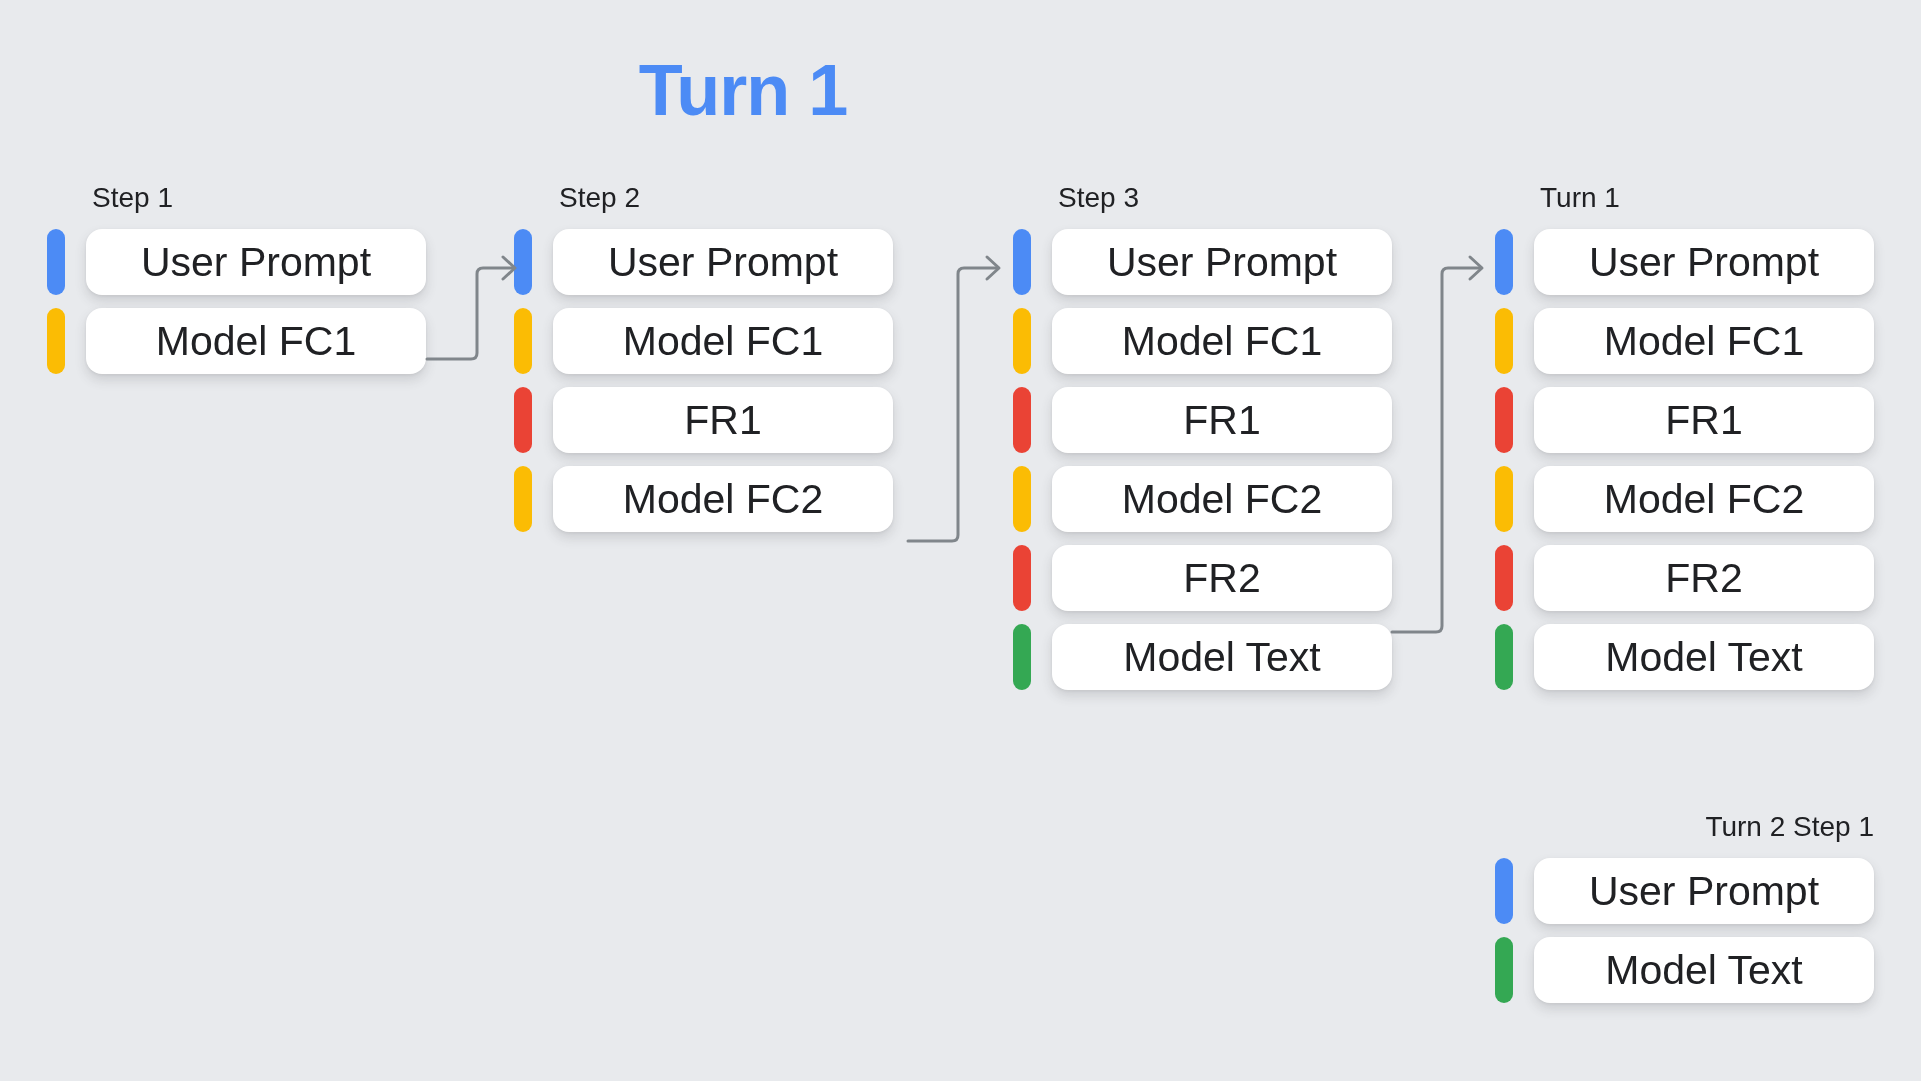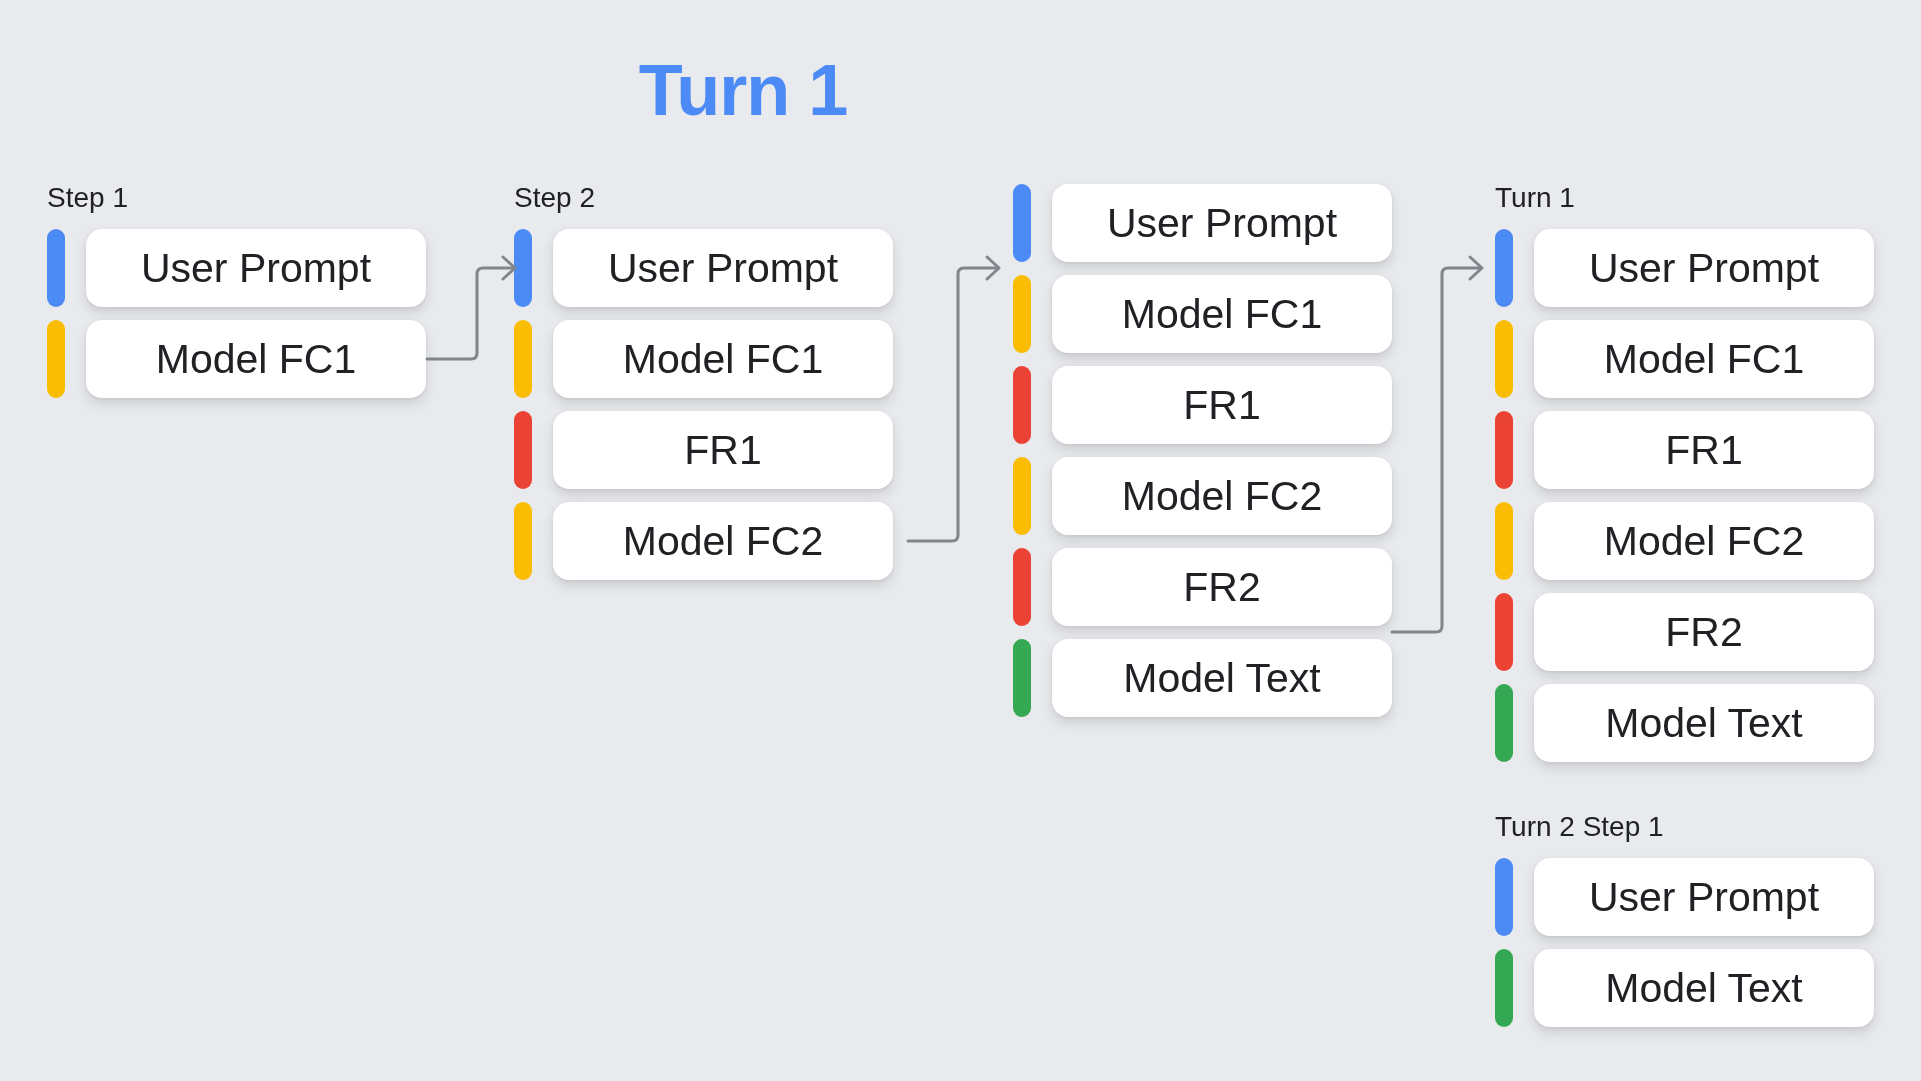--- a/index.html
+++ b/index.html
@@ -21,32 +21,33 @@
     text-align:center;
     color:#4C8BF5;
   }
   #title-0{left:573px;}
   #title-1{left:1527px;}
   .column{position:absolute;}
   #col-0{left:47px;top:184px;}
   #col-1{left:514px;top:184px;}
   #col-2{left:1013px;top:184px;}
   #col-3{left:1495px;top:184px;}
-  #col-4{left:1495px;top:813px;}
+  #col-4{left:1495px;top:813px;text-align:right;}
   .col-label{
     font-size:28px;
     line-height:28px;
+    margin-left:45px;
     margin-bottom:17px;
     color:#202124;
   }
   .row{
     display:flex;
     align-items:stretch;
     gap:21px;
-    height:78px;
+    height:66px;
     margin-bottom:13px;
   }
   .bar{
     width:18px;
     border-radius:9px;
     flex:0 0 auto;
   }
   .card{
     width:340px;
     background:#FFFFFF;
@@ -103,20 +104,21 @@
         <div class="row">
           <span class="bar" style="background: rgb(234, 67, 53);"></span>
           <div class="card">FR1</div>
         </div>
         <div class="row">
           <span class="bar" style="background: rgb(251, 188, 4);"></span>
           <div class="card">Model FC2</div>
         </div>
       </div>
       <div class="column" id="col-2">
+        <div class="col-label">Step 3</div>
         <div class="row">
           <span class="bar" style="background: rgb(76, 139, 245);"></span>
           <div class="card">User Prompt</div>
         </div>
         <div class="row">
           <span class="bar" style="background: rgb(251, 188, 4);"></span>
           <div class="card">Model FC1</div>
         </div>
         <div class="row">
           <span class="bar" style="background: rgb(234, 67, 53);"></span>

